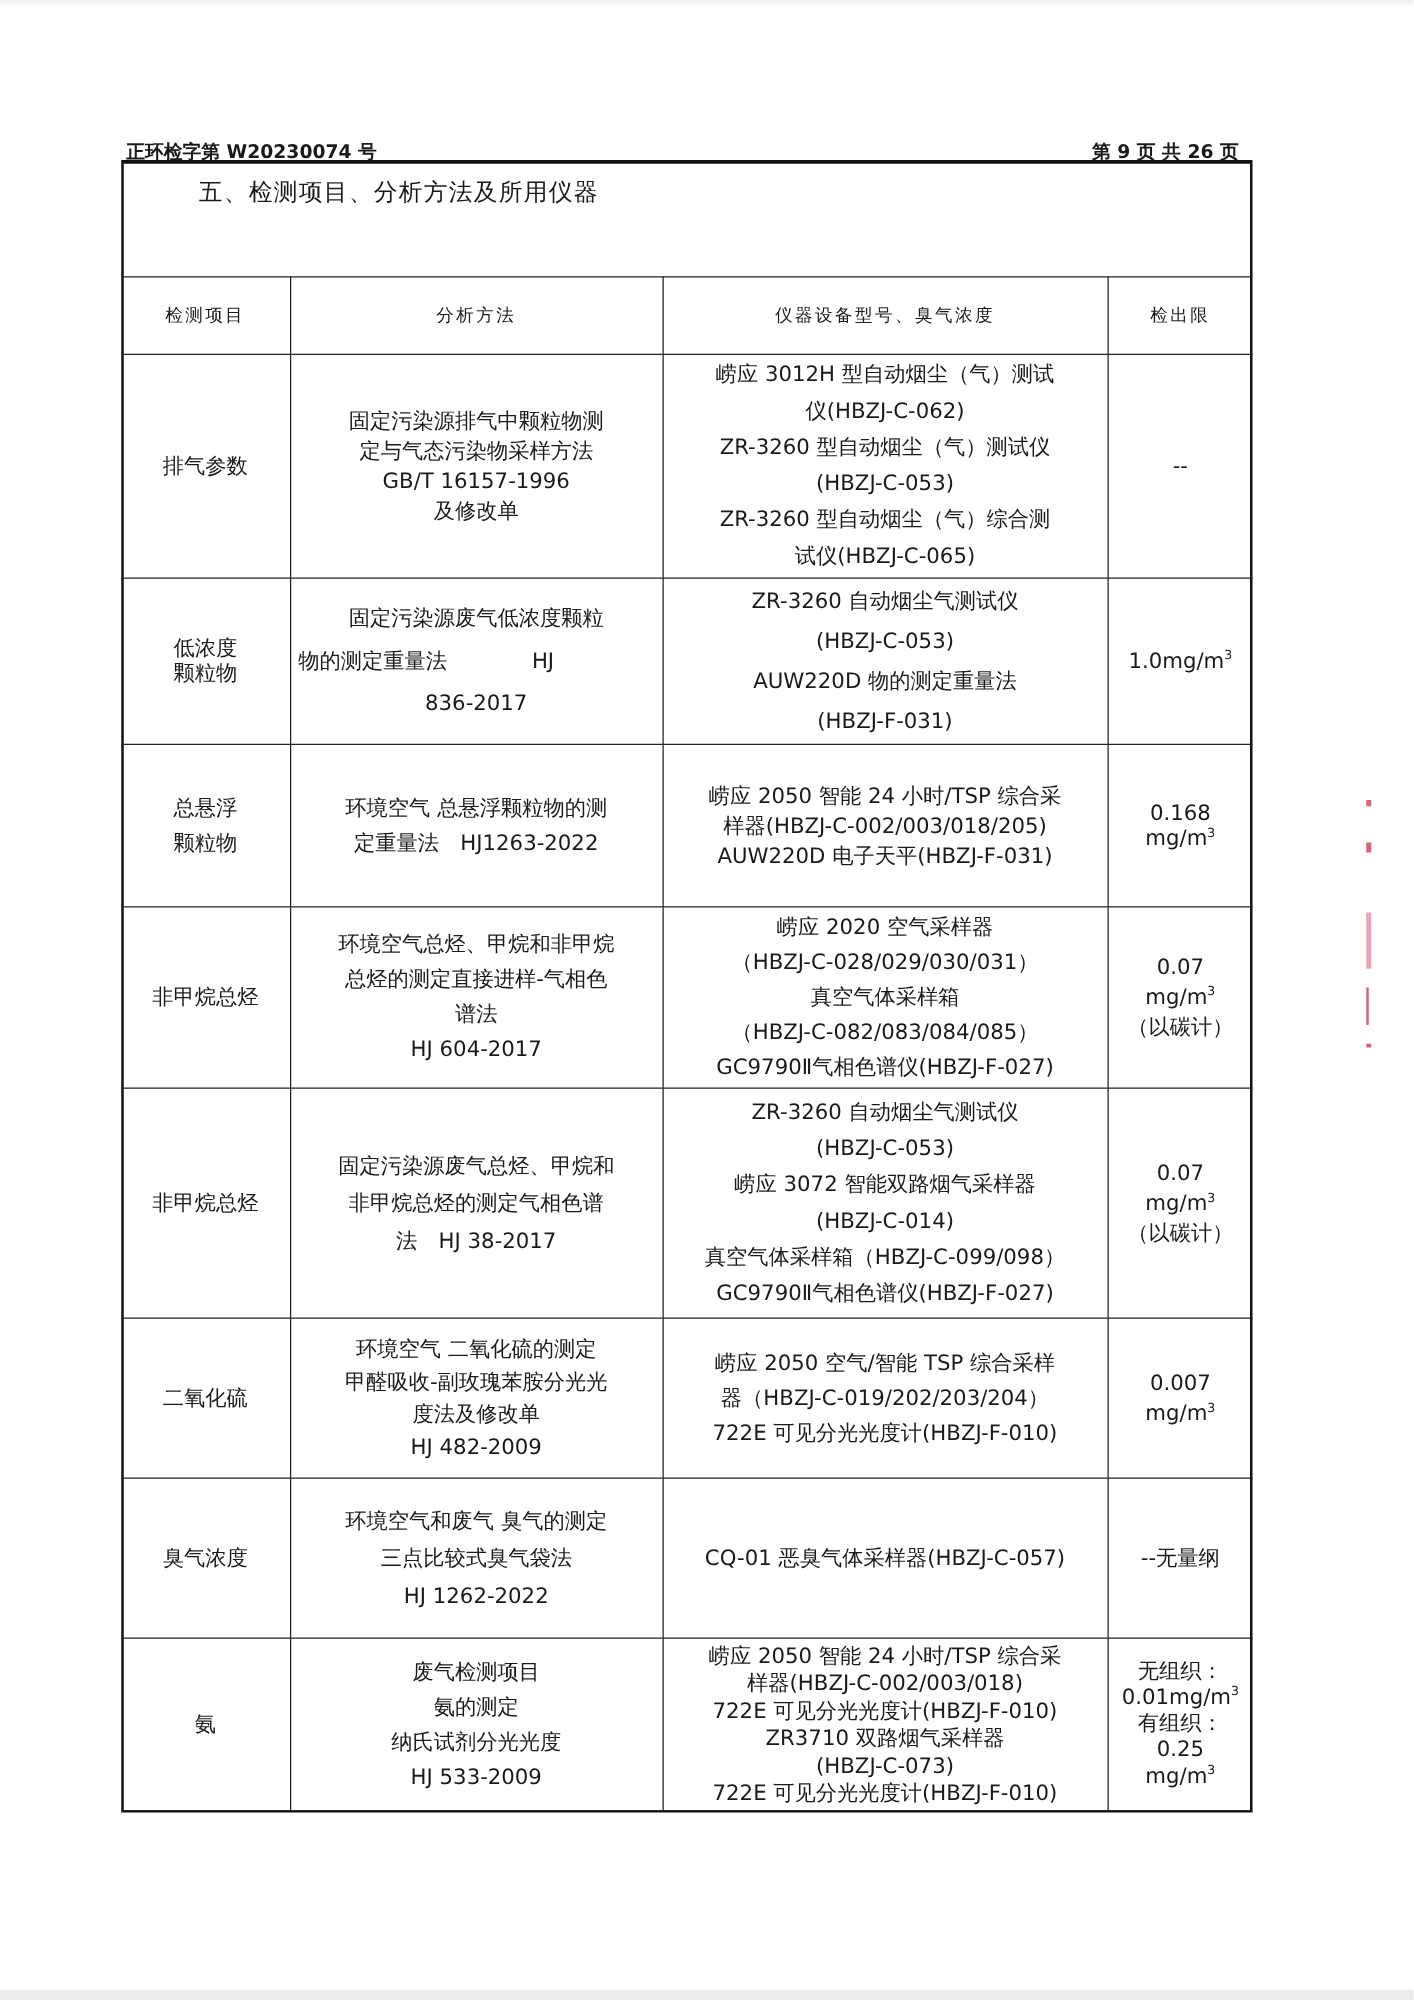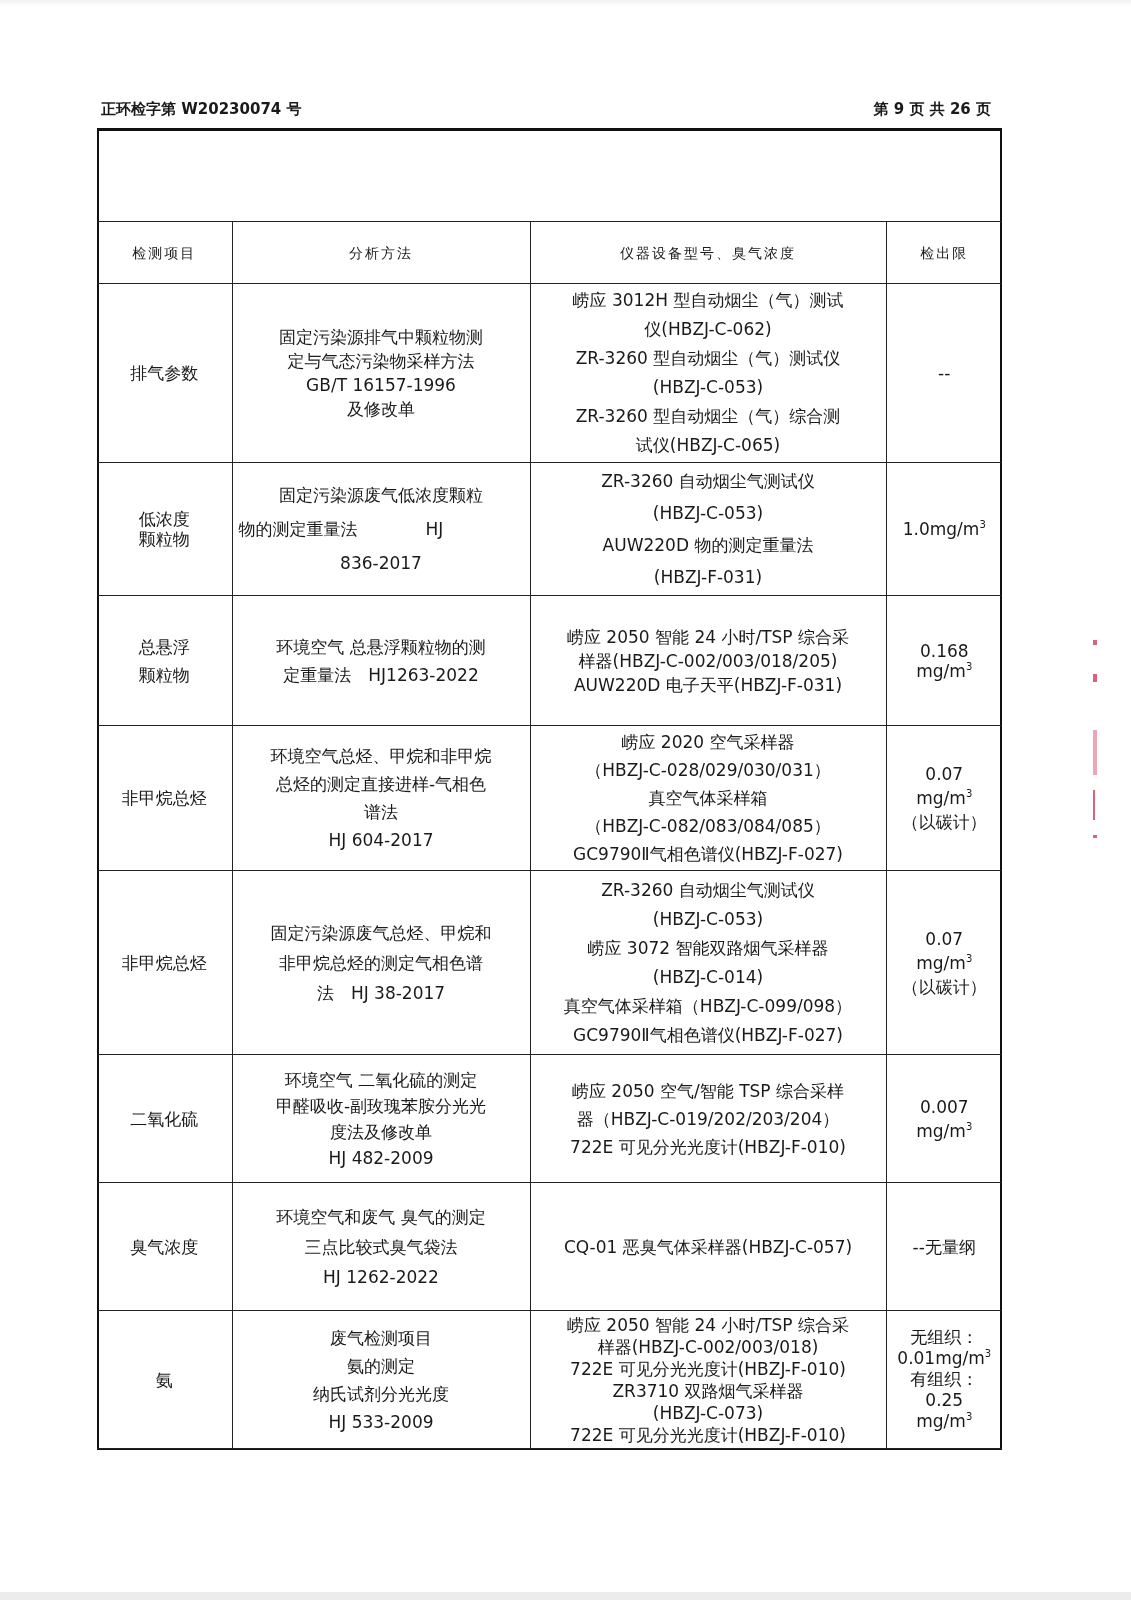--- a/index.html
+++ b/index.html
@@ -18,21 +18,21 @@
     .page-edge-top {
       position: absolute; left: 0; top: 0; width: 1131px; height: 6px;
       background: linear-gradient(#f1f1f1, #ffffff);
     }
     .page-edge-bottom {
       position: absolute; left: 0; top: 1592px; width: 1131px; height: 8px;
       background: #ececec;
     }
     .header {
       position: absolute;
-      top: 100px;
+      top: 112px;
       left: 101px;
       width: 890px;
       height: 22px;
       font-size: 15px;
       font-weight: bold;
     }
     .header .doc-no { position: absolute; left: 0; top: 0; }
     .header .page-no { position: absolute; right: 0; top: 0; }
 
     .frame {
@@ -100,20 +100,21 @@
 <body>
 
 <div class="page-edge-top"></div>
 
 <div class="header">
   <span class="doc-no">正环检字第 W20230074 号</span>
   <span class="page-no">第 9 页 共 26 页</span>
 </div>
 
 <div class="frame">
+  <div class="section-title">五、检测项目、分析方法及所用仪器</div>
 
   <table class="data">
     <colgroup>
       <col class="col1">
         <col class="col2">
         <col class="col3">
         <col class="col4">
     </colgroup>
     <thead>
       <tr style="height:62px">

